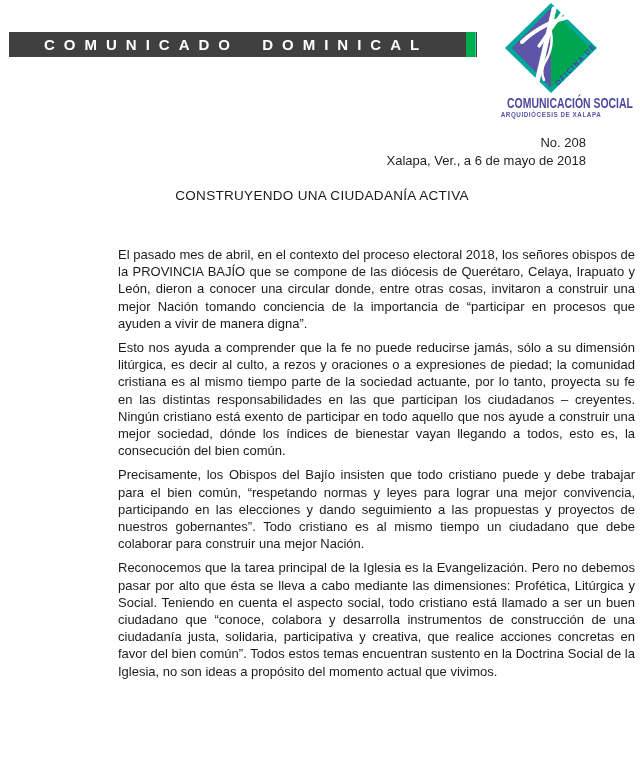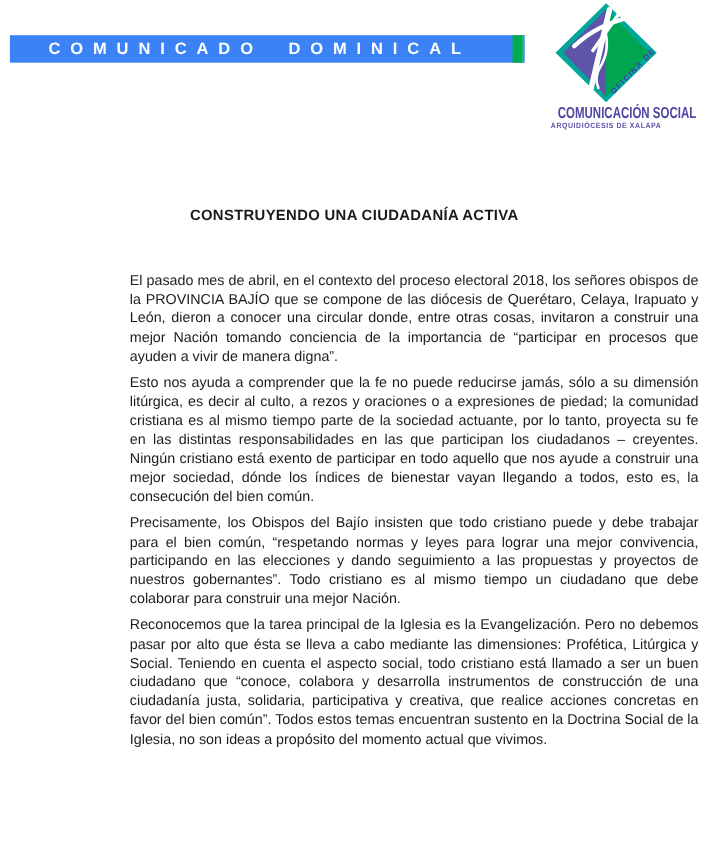--- a/index.html
+++ b/index.html
@@ -14,21 +14,21 @@
     height: 769px;
     background: #ffffff;
     overflow: hidden;
   }
 
   
   .banner {
     position: absolute;
     left: 9px; top: 32px;
     width: 468px; height: 25px;
-    background: #3b82f6;
+    background: #404040;
   }
   .banner-text {
     display: block;
     padding-left: 35px;
     line-height: 25px;
     font-size: 15px;
     font-weight: bold;
     letter-spacing: 9px;
     word-spacing: 10px;
     color: #ffffff;
@@ -81,21 +81,21 @@
     color: #1f1f1f;
   }
 
   
   .doc-title {
     position: absolute;
     top: 188px; left: 0;
     width: 628px;
     text-align: center;
     font-size: 13.5px;
-    font-weight: bold;
+    font-weight: normal;
     letter-spacing: 0.3px;
     color: #1a1a1a;
     padding-left: 16px;
   }
 
   
   .doc-body {
     position: absolute;
     top: 246px; left: 70px;
     width: 517px;
@@ -129,20 +129,24 @@
       <path d="M21,40 Q42,20 72,14" stroke="#ffffff" stroke-width="4" stroke-linecap="round" fill="none"></path>
       <path d="M62,10 L38,44" stroke="#ffffff" stroke-width="3.2" stroke-linecap="round" fill="none"></path>
       <path d="M49,26 Q54,44 44,60 Q39,69 43,78" stroke="#ffffff" stroke-width="2.4" stroke-linecap="round" fill="none"></path>
 
       <text transform="translate(57,84) rotate(-46)" font-family="Liberation Sans, sans-serif" font-size="7" font-weight="bold" letter-spacing="1.5" fill="#4b3f98">OFICINA DE</text>
     </svg>
     <div class="org-name">COMUNICACIÓN SOCIAL</div>
     <div class="org-sub">ARQUIDIÓCESIS DE XALAPA</div>
   </div>
 
+  <div class="meta">
+    <div>No. 208</div>
+    <div>Xalapa, Ver., a 6 de mayo de 2018</div>
+  </div>
 
   <h1 class="doc-title">CONSTRUYENDO UNA CIUDADANÍA ACTIVA</h1>
 
   <div class="doc-body">
     <p>El pasado mes de abril, en el contexto del proceso electoral 2018, los señores obispos de la PROVINCIA BAJÍO que se compone de las diócesis de Querétaro, Celaya, Irapuato y León, dieron a conocer una circular donde, entre otras cosas, invitaron a construir una mejor Nación tomando conciencia de la importancia de “participar en procesos que ayuden a vivir de manera digna”.</p>
     <p>Esto nos ayuda a comprender que la fe no puede reducirse jamás, sólo a su dimensión litúrgica, es decir al culto, a rezos y oraciones o a expresiones de piedad; la comunidad cristiana es al mismo tiempo parte de la sociedad actuante, por lo tanto, proyecta su fe en las distintas responsabilidades en las que participan los ciudadanos – creyentes. Ningún cristiano está exento de participar en todo aquello que nos ayude a construir una mejor sociedad, dónde los índices de bienestar vayan llegando a todos, esto es, la consecución del bien común.</p>
     <p>Precisamente, los Obispos del Bajío insisten que todo cristiano puede y debe trabajar para el bien común, “respetando normas y leyes para lograr una mejor convivencia, participando en las elecciones y dando seguimiento a las propuestas y proyectos de nuestros gobernantes”. Todo cristiano es al mismo tiempo un ciudadano que debe colaborar para construir una mejor Nación.</p>
     <p>Reconocemos que la tarea principal de la Iglesia es la Evangelización. Pero no debemos pasar por alto que ésta se lleva a cabo mediante las dimensiones: Profética, Litúrgica y Social. Teniendo en cuenta el aspecto social, todo cristiano está llamado a ser un buen ciudadano que “conoce, colabora y desarrolla instrumentos de construcción de una ciudadanía justa, solidaria, participativa y creativa, que realice acciones concretas en favor del bien común”. Todos estos temas encuentran sustento en la Doctrina Social de la Iglesia, no son ideas a propósito del momento actual que vivimos.</p>
   </div>
 

